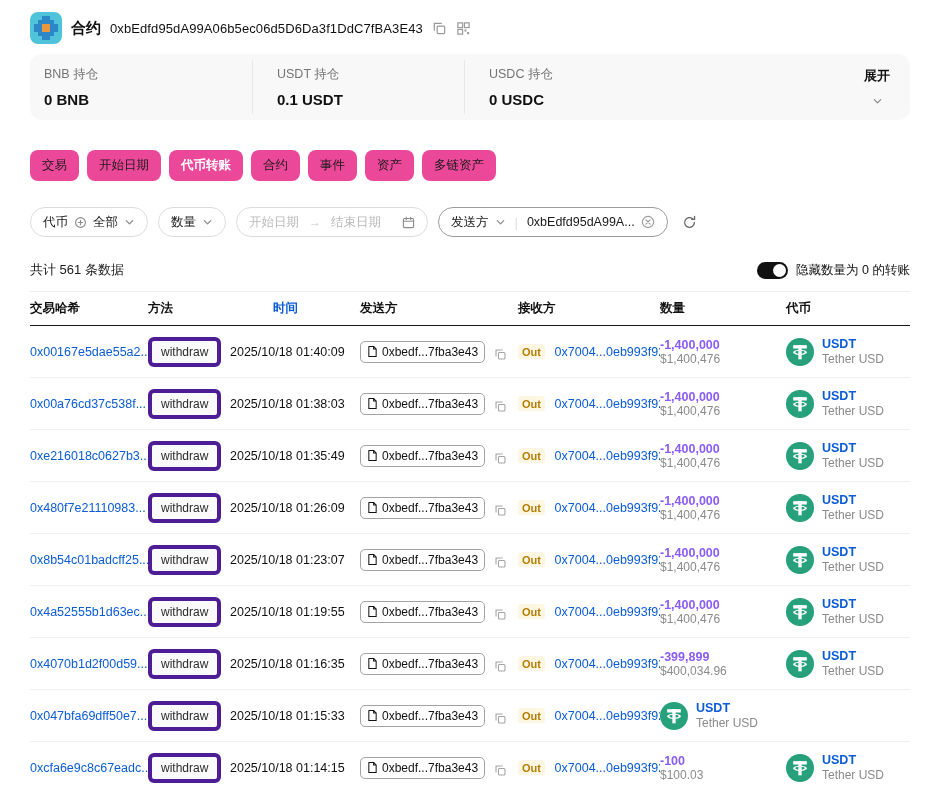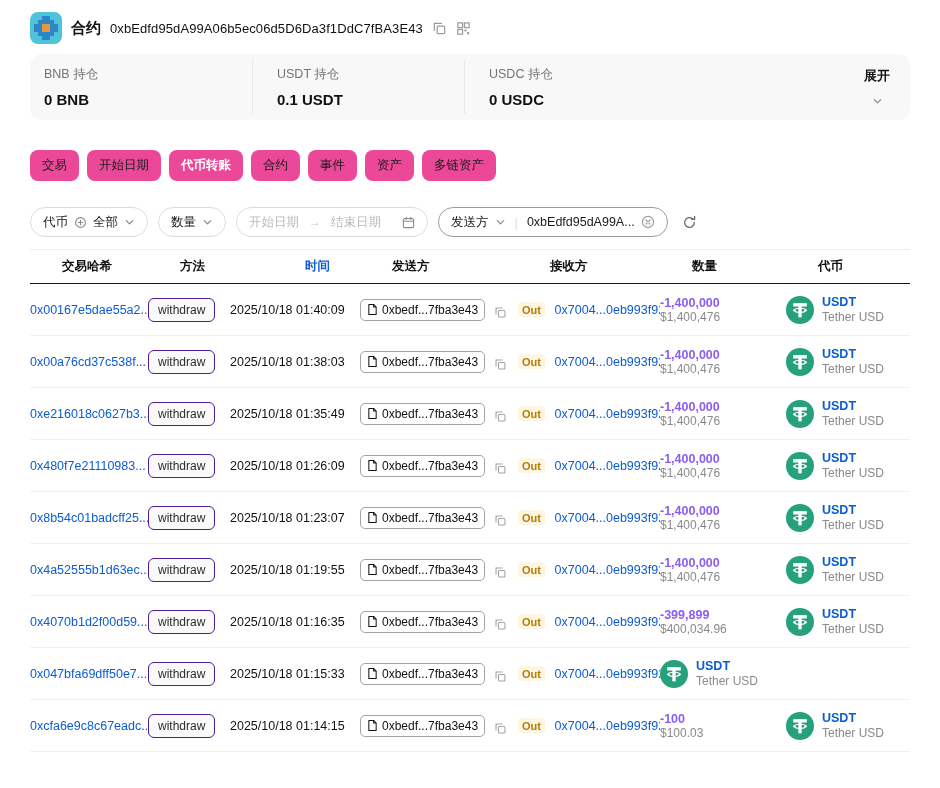--- a/index.html
+++ b/index.html
@@ -51,27 +51,27 @@
   .status-row{display:flex;align-items:center;margin-top:24px;}
   .count{font-size:13px;color:#1a1a1a;}
   .toggle-wrap{margin-left:auto;display:flex;align-items:center;gap:8px;font-size:12.5px;color:#111;}
   .toggle{width:31px;height:17px;border-radius:9px;background:var(--toggle-on,#111);position:relative;cursor:pointer;flex:0 0 auto;}
   .toggle::after{content:"";position:absolute;right:2px;top:2px;width:13px;height:13px;border-radius:50%;background:#fff;}
 
   
   .table{margin-top:12px;border-top:1px solid #ededed;}
   .thead,.tr{display:grid;grid-template-columns:118px 82px 130px 158px 142px 126px auto;align-items:center;}
   .thead{height:34px;border-bottom:1px solid #161616;font-weight:700;font-size:12.5px;}
-  .th{white-space:nowrap;margin-left:32px;}
+  .th{white-space:nowrap;}
   .th-time{color:var(--accent-blue,#0b5cd6);cursor:pointer;padding-left:43px;}
   .tr{height:52px;border-bottom:1px solid #f0f0f0;}
   .td{white-space:nowrap;overflow:hidden;}
   .link{color:var(--accent-blue,#0b5cd6);text-decoration:none;cursor:pointer;}
   .hash{font-size:12.5px;}
-  .method-pill{display:inline-block;border:1px solid #4c1d95;background:#fafafa;border-radius:6px;padding:4px 9px;font-size:12px;color:#2b2b2b;}
+  .method-pill{display:inline-block;border:4px solid #4c1d95;background:#fafafa;border-radius:6px;padding:4px 9px;font-size:12px;color:#2b2b2b;}
   .td-time{font-size:12.5px;color:#111;}
   .addr-tag{display:inline-flex;align-items:center;gap:4px;border:1px solid #a3a3a3;border-radius:5px;padding:3px 6px;font-size:12px;color:#111;cursor:pointer;}
   .copy{color:#a3a3a3;cursor:pointer;margin-left:5px;}
   .out-badge{color:var(--out-orange,#b47d00);background:#fdf6e3;border-radius:4px;font-size:11px;font-weight:700;padding:2px 4px;margin-right:6px;}
   .td-to .link{font-size:12.5px;}
   .amt{font-weight:700;font-size:12.5px;color:#8b5cf6;}
   .usd{color:#8a8a8a;font-size:12px;margin-top:0;}
   .td-token{display:flex;align-items:center;gap:8px;overflow:visible;}
   .token-ic{width:28px;height:28px;flex:0 0 auto;}
   .sym{font-weight:700;font-size:12.5px;display:block;}
@@ -236,20 +236,27 @@
       <span>0xbEdfd95dA99A...</span>
       <svg class="ic ic-btn" width="14" height="14">
           <use href="#i-close"></use>
         </svg>
     </div>
     <svg class="ic refresh" width="15" height="15">
         <use href="#i-refresh"></use>
       </svg>
   </div>
 
+  <div class="status-row">
+    <span class="count">共计 561 条数据</span>
+    <div class="toggle-wrap">
+      <span class="toggle"></span>
+      <span>隐藏数量为 0 的转账</span>
+    </div>
+  </div>
 
   <div class="table">
     <div class="thead">
       <div class="th">交易哈希</div>
       <div class="th">方法</div>
       <div class="th th-time">时间</div>
       <div class="th">发送方</div>
       <div class="th">接收方</div>
       <div class="th">数量</div>
       <div class="th">代币</div>

